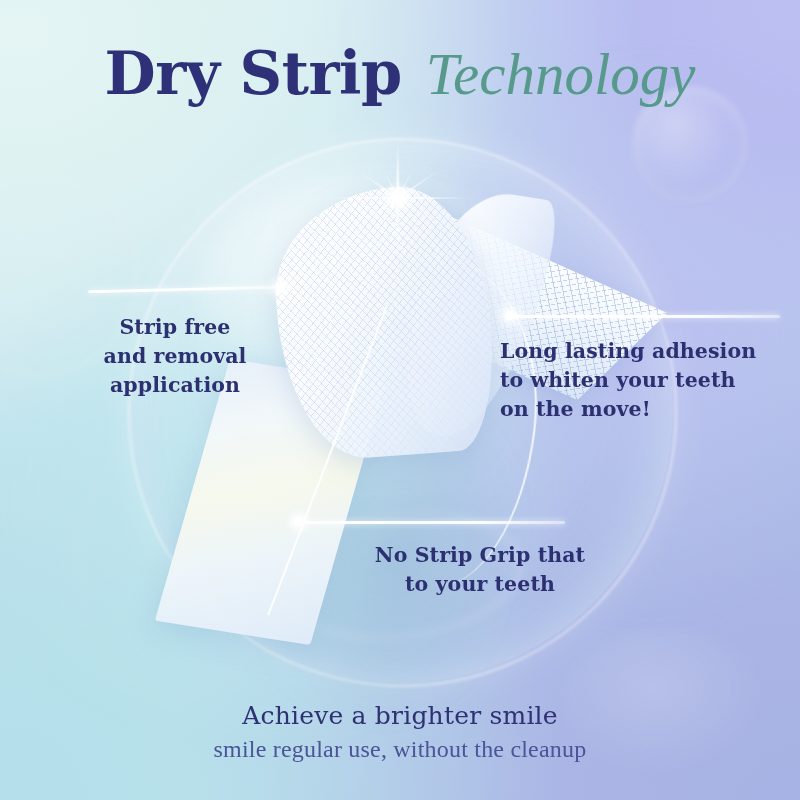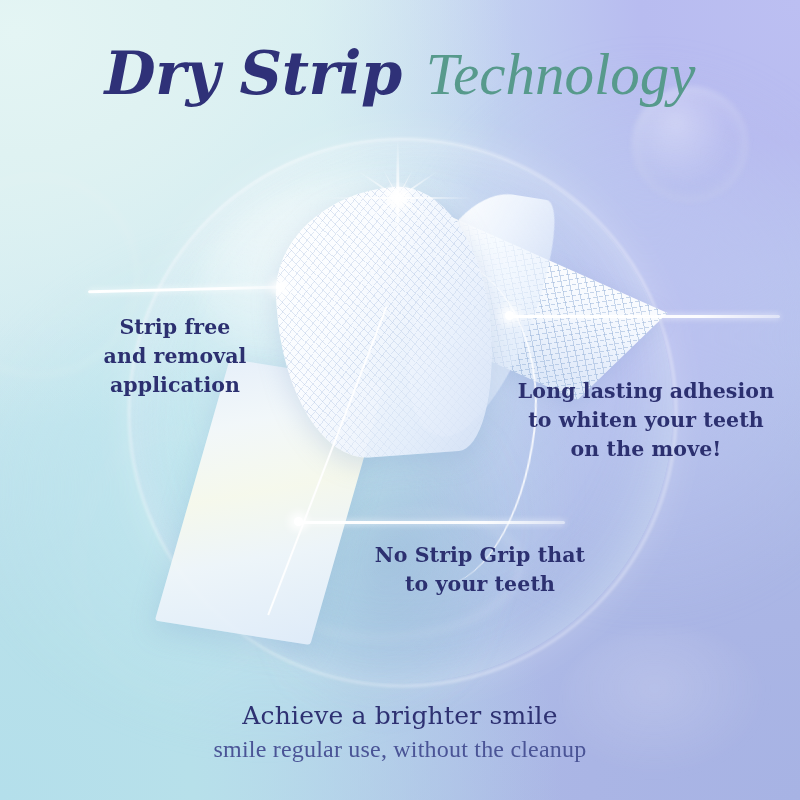--- a/index.html
+++ b/index.html
@@ -147,21 +147,20 @@
     text-align: center;
     white-space: nowrap;
     line-height: 1;
   }
   .headline .h-bold {
     font-family: "DejaVu Serif", "Liberation Serif", serif;
     font-weight: 700;
     font-size: 59px;
     letter-spacing: -0.5px;
     color: #2f3178;
-    font-style: italic;
   }
   .headline .h-italic {
     font-family: "Liberation Serif", "DejaVu Serif", serif;
     font-style: italic;
     font-weight: 400;
     font-size: 59px;
     letter-spacing: 0px;
     color: #579a8c;
     margin-left: 24px;
   }
@@ -328,21 +327,21 @@
     position: absolute;
     color: #2c3070;
     font-family: "DejaVu Serif", "Liberation Serif", serif;
     font-weight: 700;
     font-size: 20.5px;
     line-height: 1.42;
     letter-spacing: 0.1px;
   }
   .callout span { display: block; }
   .callout-left   { left: 60px;  top: 313px; width: 230px; text-align: center; }
-  .callout-right  { left: 500px; top: 337px; width: 292px; text-align: center; margin-top: 40px; }
+  .callout-right  { left: 500px; top: 337px; width: 292px; text-align: left; }
   .callout-bottom { left: 340px; top: 541px; width: 280px; text-align: center; }
 
   
   .footer {
     position: absolute;
     left: 0;
     top: 700px;
     width: 800px;
     text-align: center;
   }

